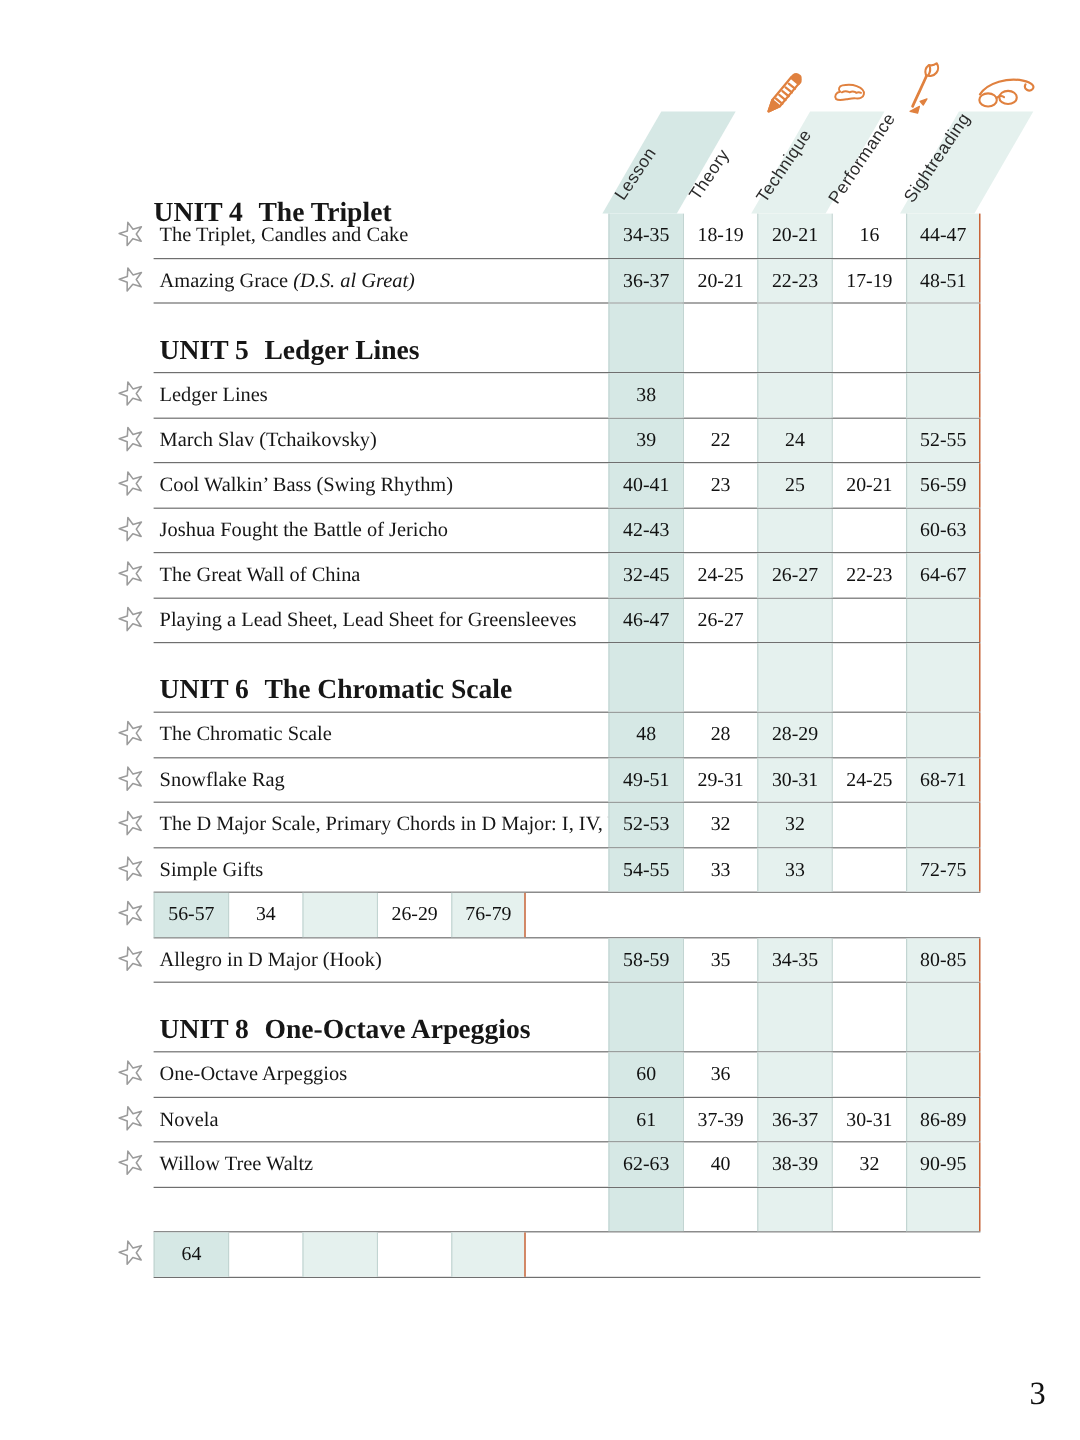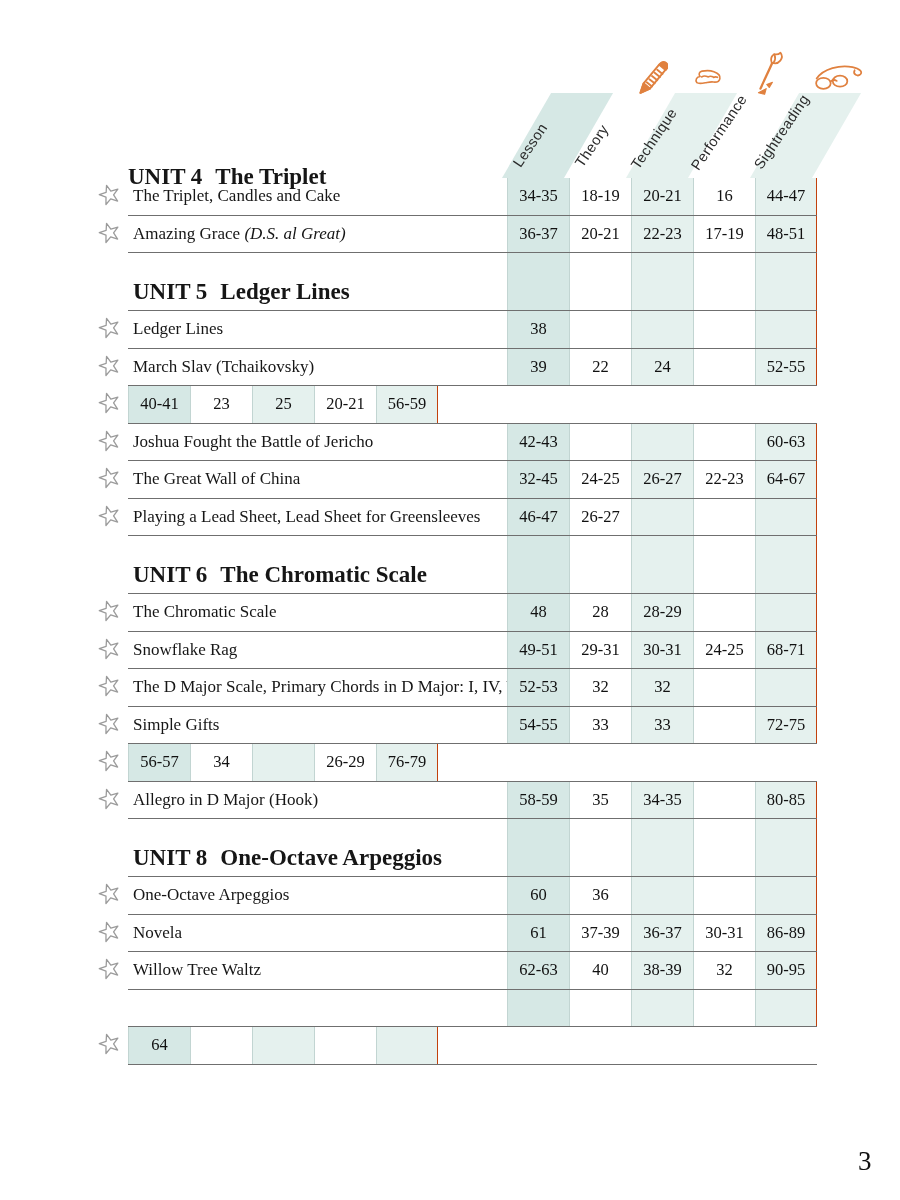--- a/index.html
+++ b/index.html
@@ -153,20 +153,21 @@
         <div class="cell tint-a">39</div>
         <div class="cell">22</div>
         <div class="cell tint-b">24</div>
         <div class="cell"></div>
         <div class="cell tint-b">52-55</div>
       </div>
       <div class="trow">
         <svg class="star" width="27" height="27" viewBox="0 0 27 27">
     <path d="M14.5 3 L16.9 9.8 L24.2 9.9 L18.4 14.3 L20.5 21.3 L14.5 17.2 L8.3 21.2 L10.5 14.2 L4.8 9.8 L12 9.7 Z" fill="#ffffff" stroke="#9b9b9b" stroke-width="1.3" stroke-linejoin="round" transform="rotate(-17 14 13)"></path>
   </svg>
+        <div class="titlecell"><span>Cool Walkin’ Bass (Swing Rhythm)</span></div>
         <div class="cell tint-a">40-41</div>
         <div class="cell">23</div>
         <div class="cell tint-b">25</div>
         <div class="cell">20-21</div>
         <div class="cell tint-b">56-59</div>
       </div>
       <div class="trow">
         <svg class="star" width="27" height="27" viewBox="0 0 27 27">
     <path d="M14.5 3 L16.9 9.8 L24.2 9.9 L18.4 14.3 L20.5 21.3 L14.5 17.2 L8.3 21.2 L10.5 14.2 L4.8 9.8 L12 9.7 Z" fill="#ffffff" stroke="#9b9b9b" stroke-width="1.3" stroke-linejoin="round" transform="rotate(-17 14 13)"></path>
   </svg>

